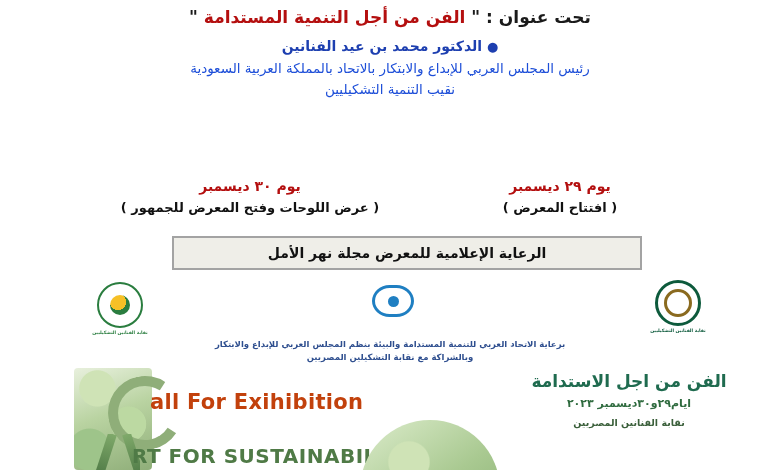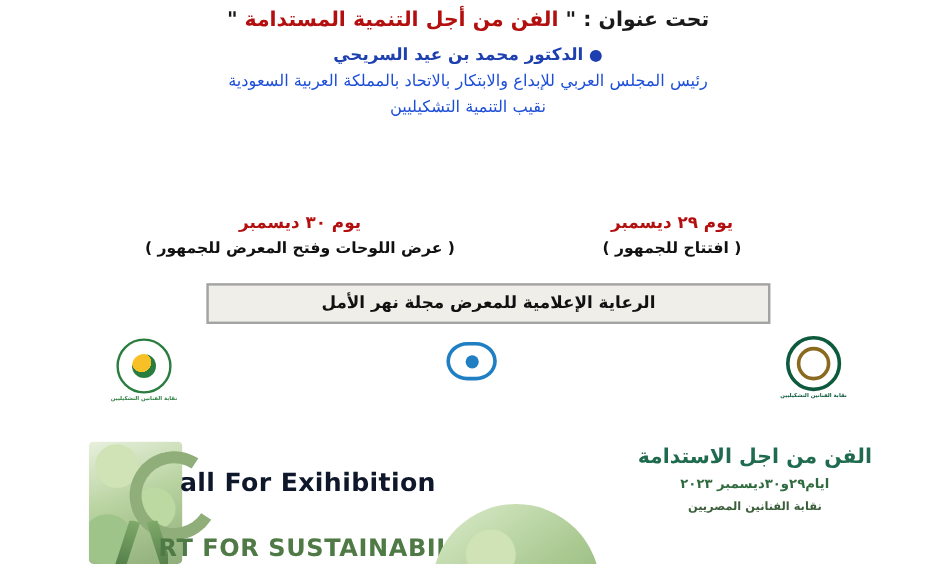--- a/index.html
+++ b/index.html
@@ -254,21 +254,21 @@
   }
   .big-a:before { left: 12px; transform: rotate(18deg); transform-origin: top center; }
   .big-a:after  { left: 26px; transform: rotate(-18deg); transform-origin: top center; }
 
   .call-line {
     position: absolute;
     left: 150px;
     top: 22px;
     font-size: 21px;
     font-weight: bold;
-    color: #0f172a;
+    color: #c2410c;
     direction: ltr;
     letter-spacing: 0.3px;
     white-space: nowrap;
   }
   .art-line {
     position: absolute;
     left: 132px;
     top: 76px;
     font-size: 20px;
     font-weight: bold;
@@ -328,31 +328,31 @@
   <div class="top-block">
     <div class="title-line">
       <span>تحت عنوان : "</span>
       <span class="highlight">الفن من أجل التنمية المستدامة</span>
       <span>"</span>
     </div>
 
 
     <div class="person">
       <span class="bullet">●</span>
-      <span>الدكتور محمد بن عيد السريحي</span>
+      <span>الدكتور محمد بن عيد الفنانين</span>
     </div>
     <div class="person-role">رئيس المجلس العربي للإبداع والابتكار بالاتحاد بالمملكة العربية السعودية</div>
 
     <div class="person-role">نقيب التنمية التشكيليين</div>
   </div>
 
   <div class="dates-row">
     <div class="date-col right">
       <div class="date-title">يوم ٢٩ ديسمبر</div>
-      <div class="date-sub">( افتتاح للجمهور )</div>
+      <div class="date-sub">( افتتاح المعرض )</div>
     </div>
     <div class="date-col left">
       <div class="date-title">يوم ٣٠ ديسمبر</div>
       <div class="date-sub">( عرض اللوحات وفتح المعرض للجمهور )</div>
     </div>
   </div>
 
   <div class="media-bar">
     <span class="media-bar-text">الرعاية الإعلامية للمعرض مجلة نهر الأمل</span>
   </div>
@@ -374,20 +374,24 @@
     </div>
 
     <div class="logo logo-3">
       <div class="logo-badge">
         <div class="inner-shape"></div>
       </div>
       <div class="logo-caption">نقابة الفنانين التشكيليين</div>
     </div>
   </div>
 
+  <div class="patronage">
+    <div>برعاية الاتحاد العربي للتنمية المستدامة والبيئة بنظم المجلس العربي للإبداع والابتكار</div>
+    <div>وبالشراكة مع نقابة التشكيلين المصريين</div>
+  </div>
 
   <div class="bottom-art">
     <div class="green-texture"></div>
     <div class="big-c"></div>
     <div class="big-a"></div>
 
     <div class="call-line">all For Exihibition</div>
     <div class="art-line">RT FOR SUSTAINABILITY</div>
 
     <div class="green-circle"></div>

